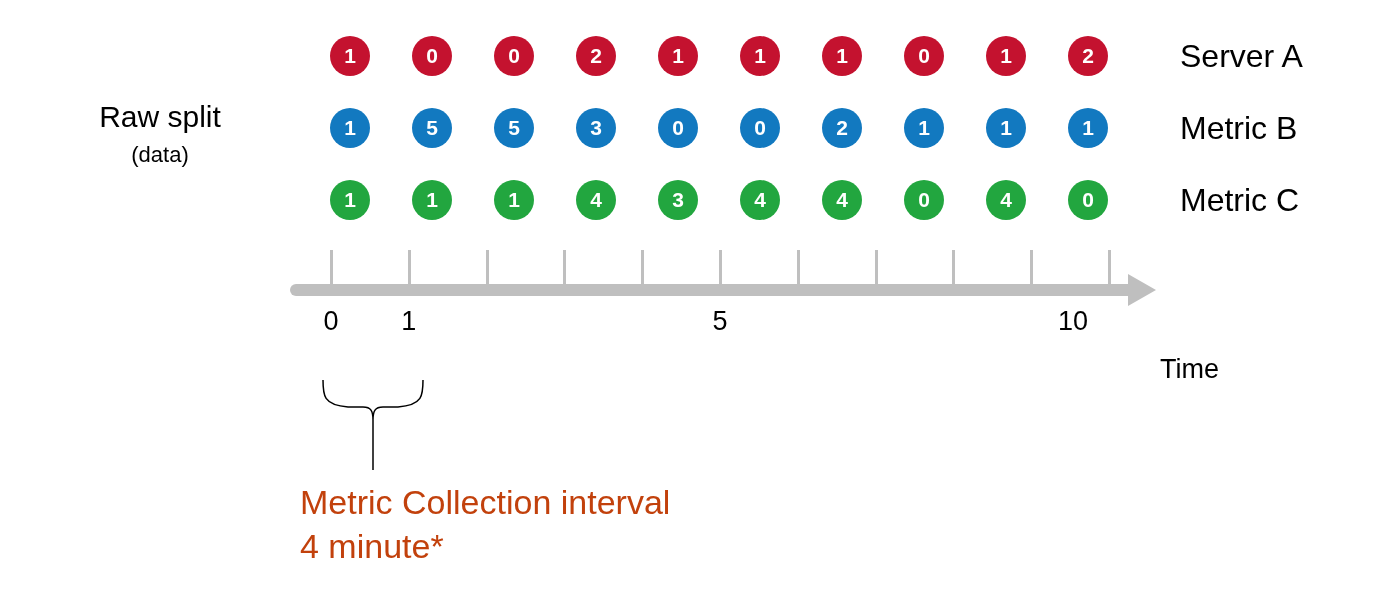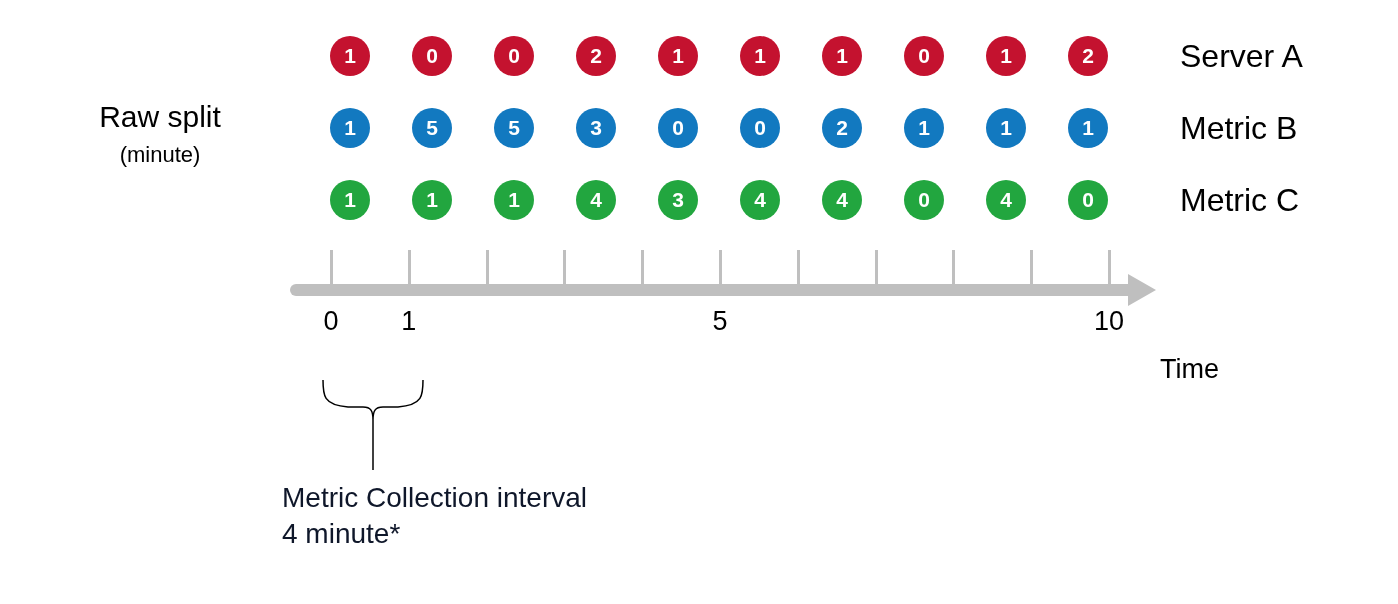--- a/index.html
+++ b/index.html
@@ -123,37 +123,37 @@
       font-size: 27px;
       color: #000;
     }
     .bracket-container {
       position: absolute;
       left: 313px;
       top: 375px;
     }
     .annotation-text {
       position: absolute;
-      left: 282px;
+      left: 300px;
       top: 480px;
-      font-size: 28px;
-      color: #0f172a;
+      font-size: 34px;
+      color: #c2410c;
       line-height: 1.3;
     }
     .annotation-text div {
       white-space: nowrap;
     }
   </style>
 </head>
 <body>
 
 <div class="container">
   <div class="left-label">
     <div class="title">Raw split</div>
-    <div class="subtitle">(minute)</div>
+    <div class="subtitle">(data)</div>
   </div>
 
   <div class="rows" id="rows">
       <div class="row">
         <div class="circle" style="background: rgb(196, 18, 47);">1</div>
         <div class="circle" style="background: rgb(196, 18, 47);">0</div>
         <div class="circle" style="background: rgb(196, 18, 47);">0</div>
         <div class="circle" style="background: rgb(196, 18, 47);">2</div>
         <div class="circle" style="background: rgb(196, 18, 47);">1</div>
         <div class="circle" style="background: rgb(196, 18, 47);">1</div>
@@ -206,21 +206,21 @@
         <div class="tick" style="left: 818px;"></div>
       </div>
     <div class="axis-line">
       <div class="axis-bar"></div>
       <div class="axis-arrow"></div>
     </div>
     <div class="axis-labels" id="axisLabels">
         <div class="axis-label" style="left: 41px;">0</div>
         <div class="axis-label" style="left: 118.8px;">1</div>
         <div class="axis-label" style="left: 430px;">5</div>
-        <div class="axis-label" style="left: 819px;">10</div>
+        <div class="axis-label" style="left: 783px;">10</div>
       </div>
   </div>
 
   <div class="time-label">Time</div>
 
   <div class="bracket-container">
     <svg width="120" height="100" viewBox="0 0 120 100">
       <path d="M 10 5 C 10 20 10 30 35 32 L 50 32 C 58 32 60 36 60 45 C 60 36 62 32 70 32 L 85 32 C 110 30 110 20 110 5" stroke="#000" stroke-width="1.5" fill="none"></path>
       <line x1="60" y1="45" x2="60" y2="95" stroke="#000" stroke-width="1.5"></line>
     </svg>

